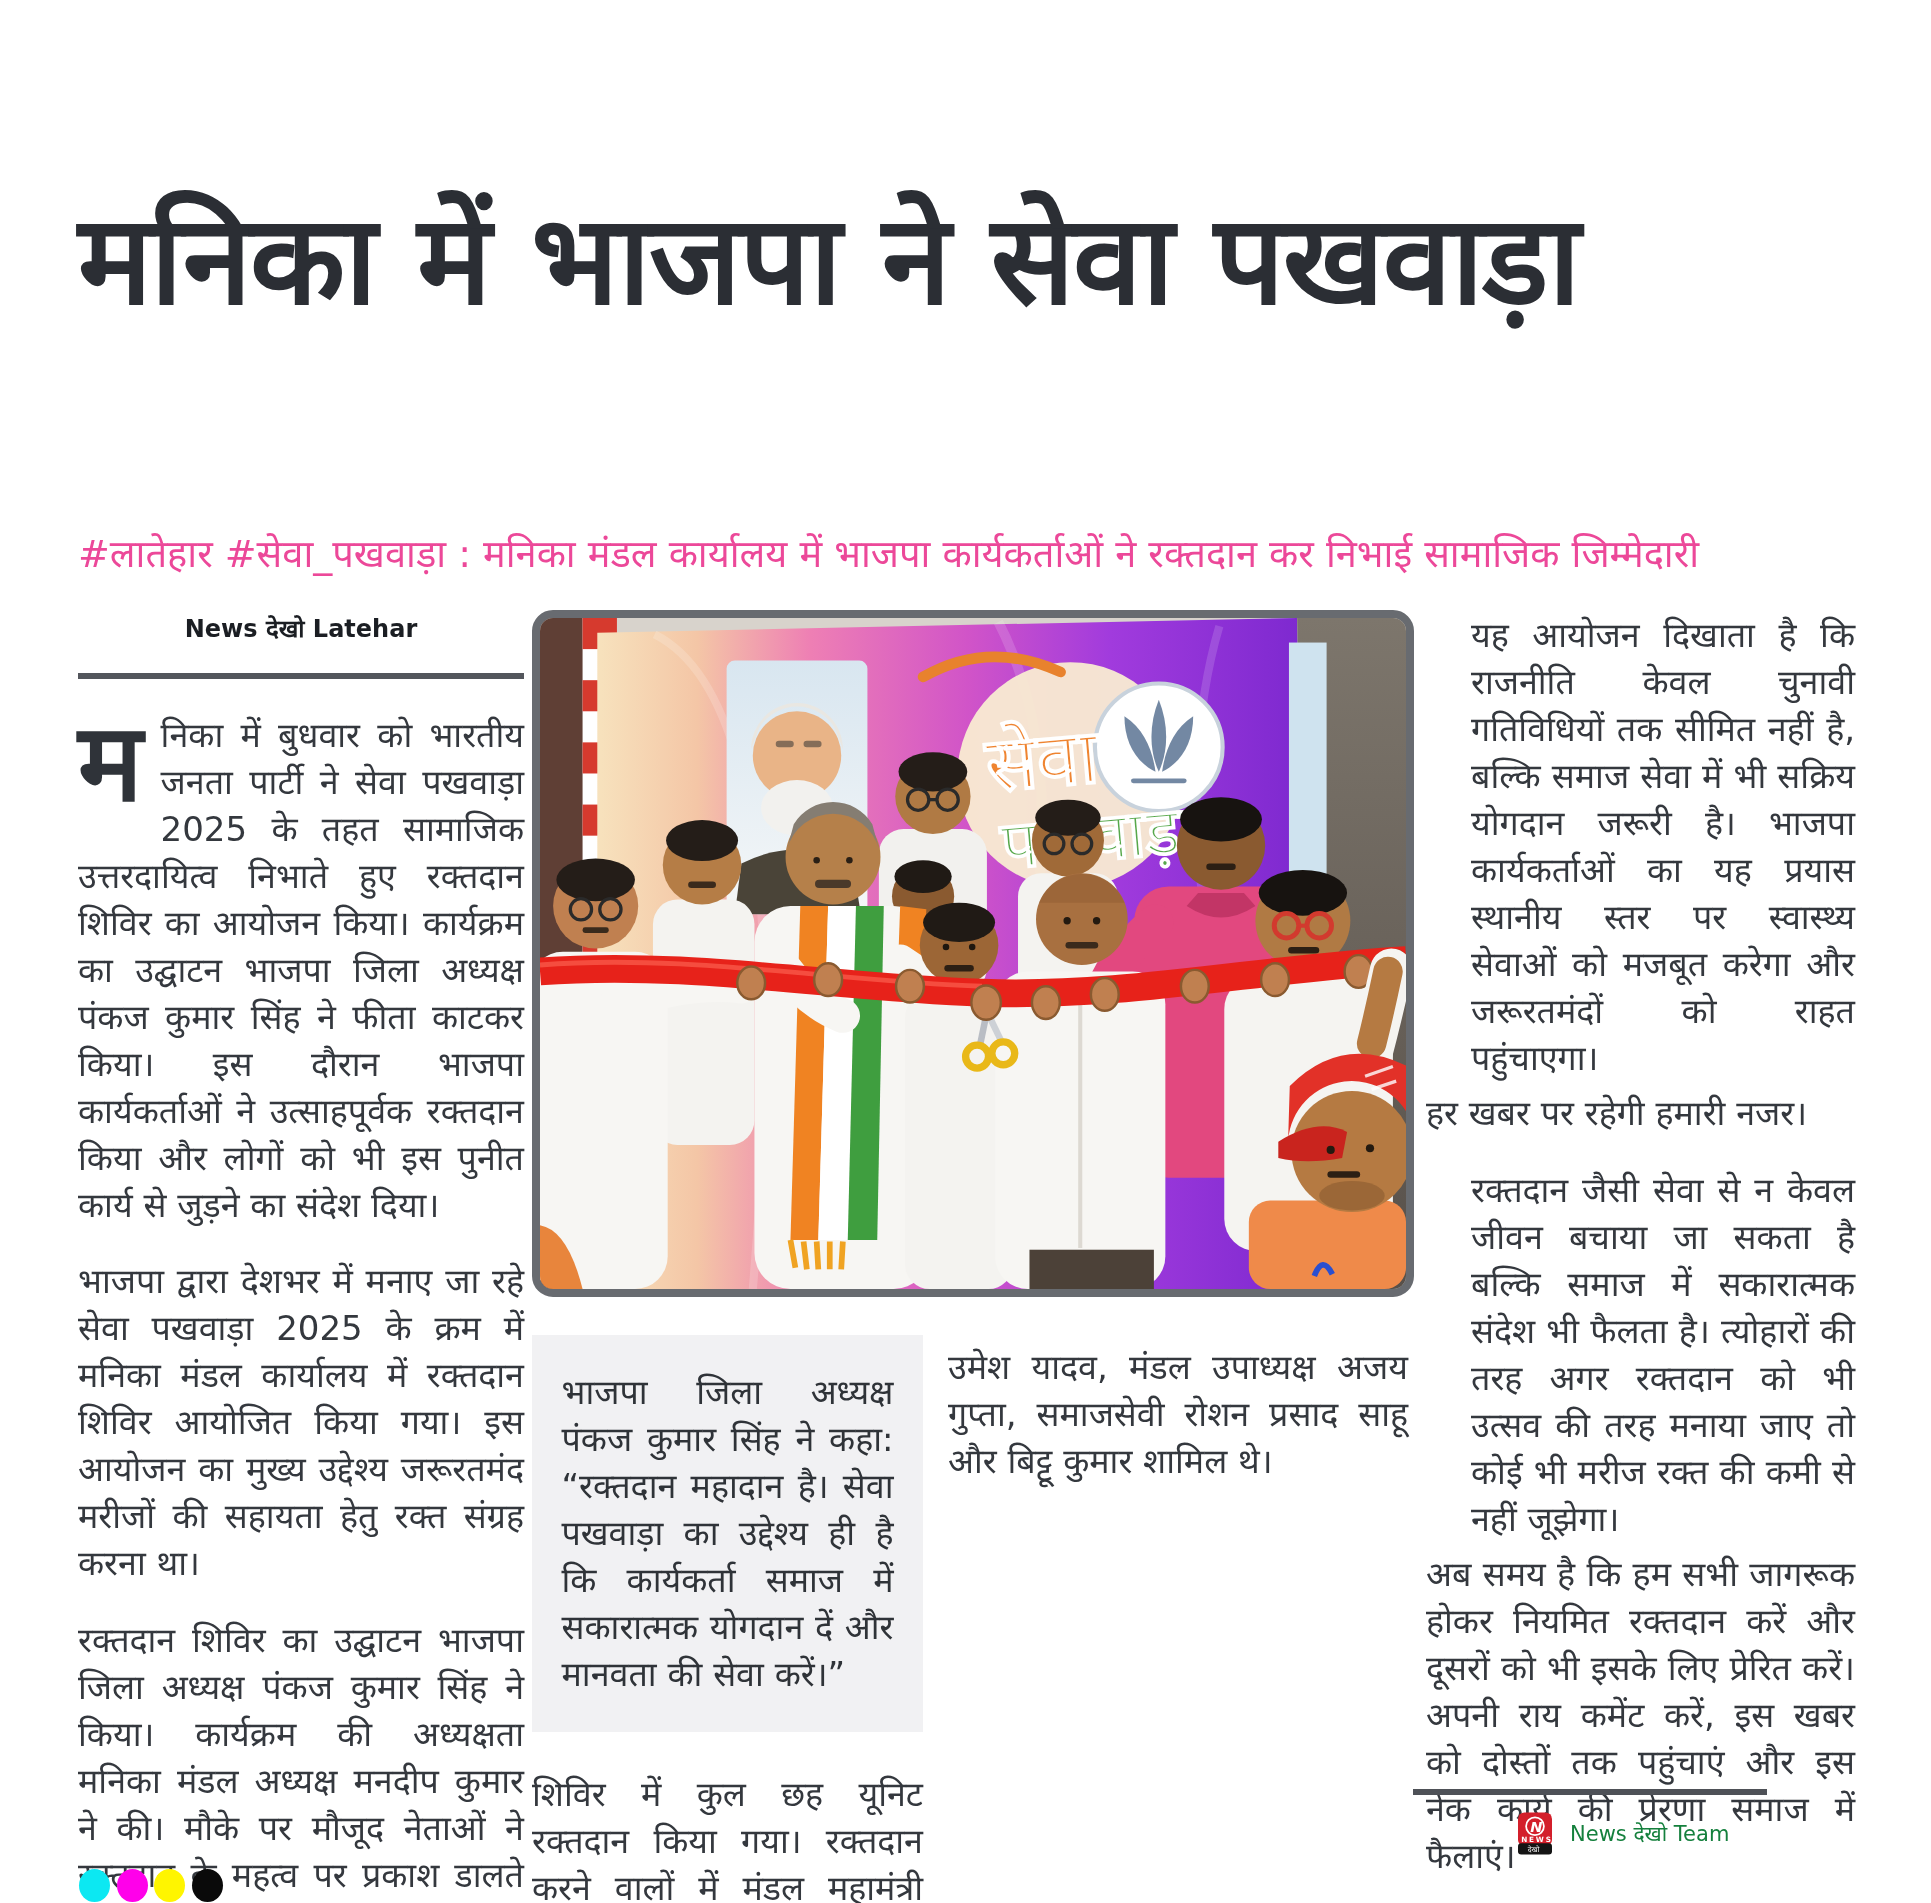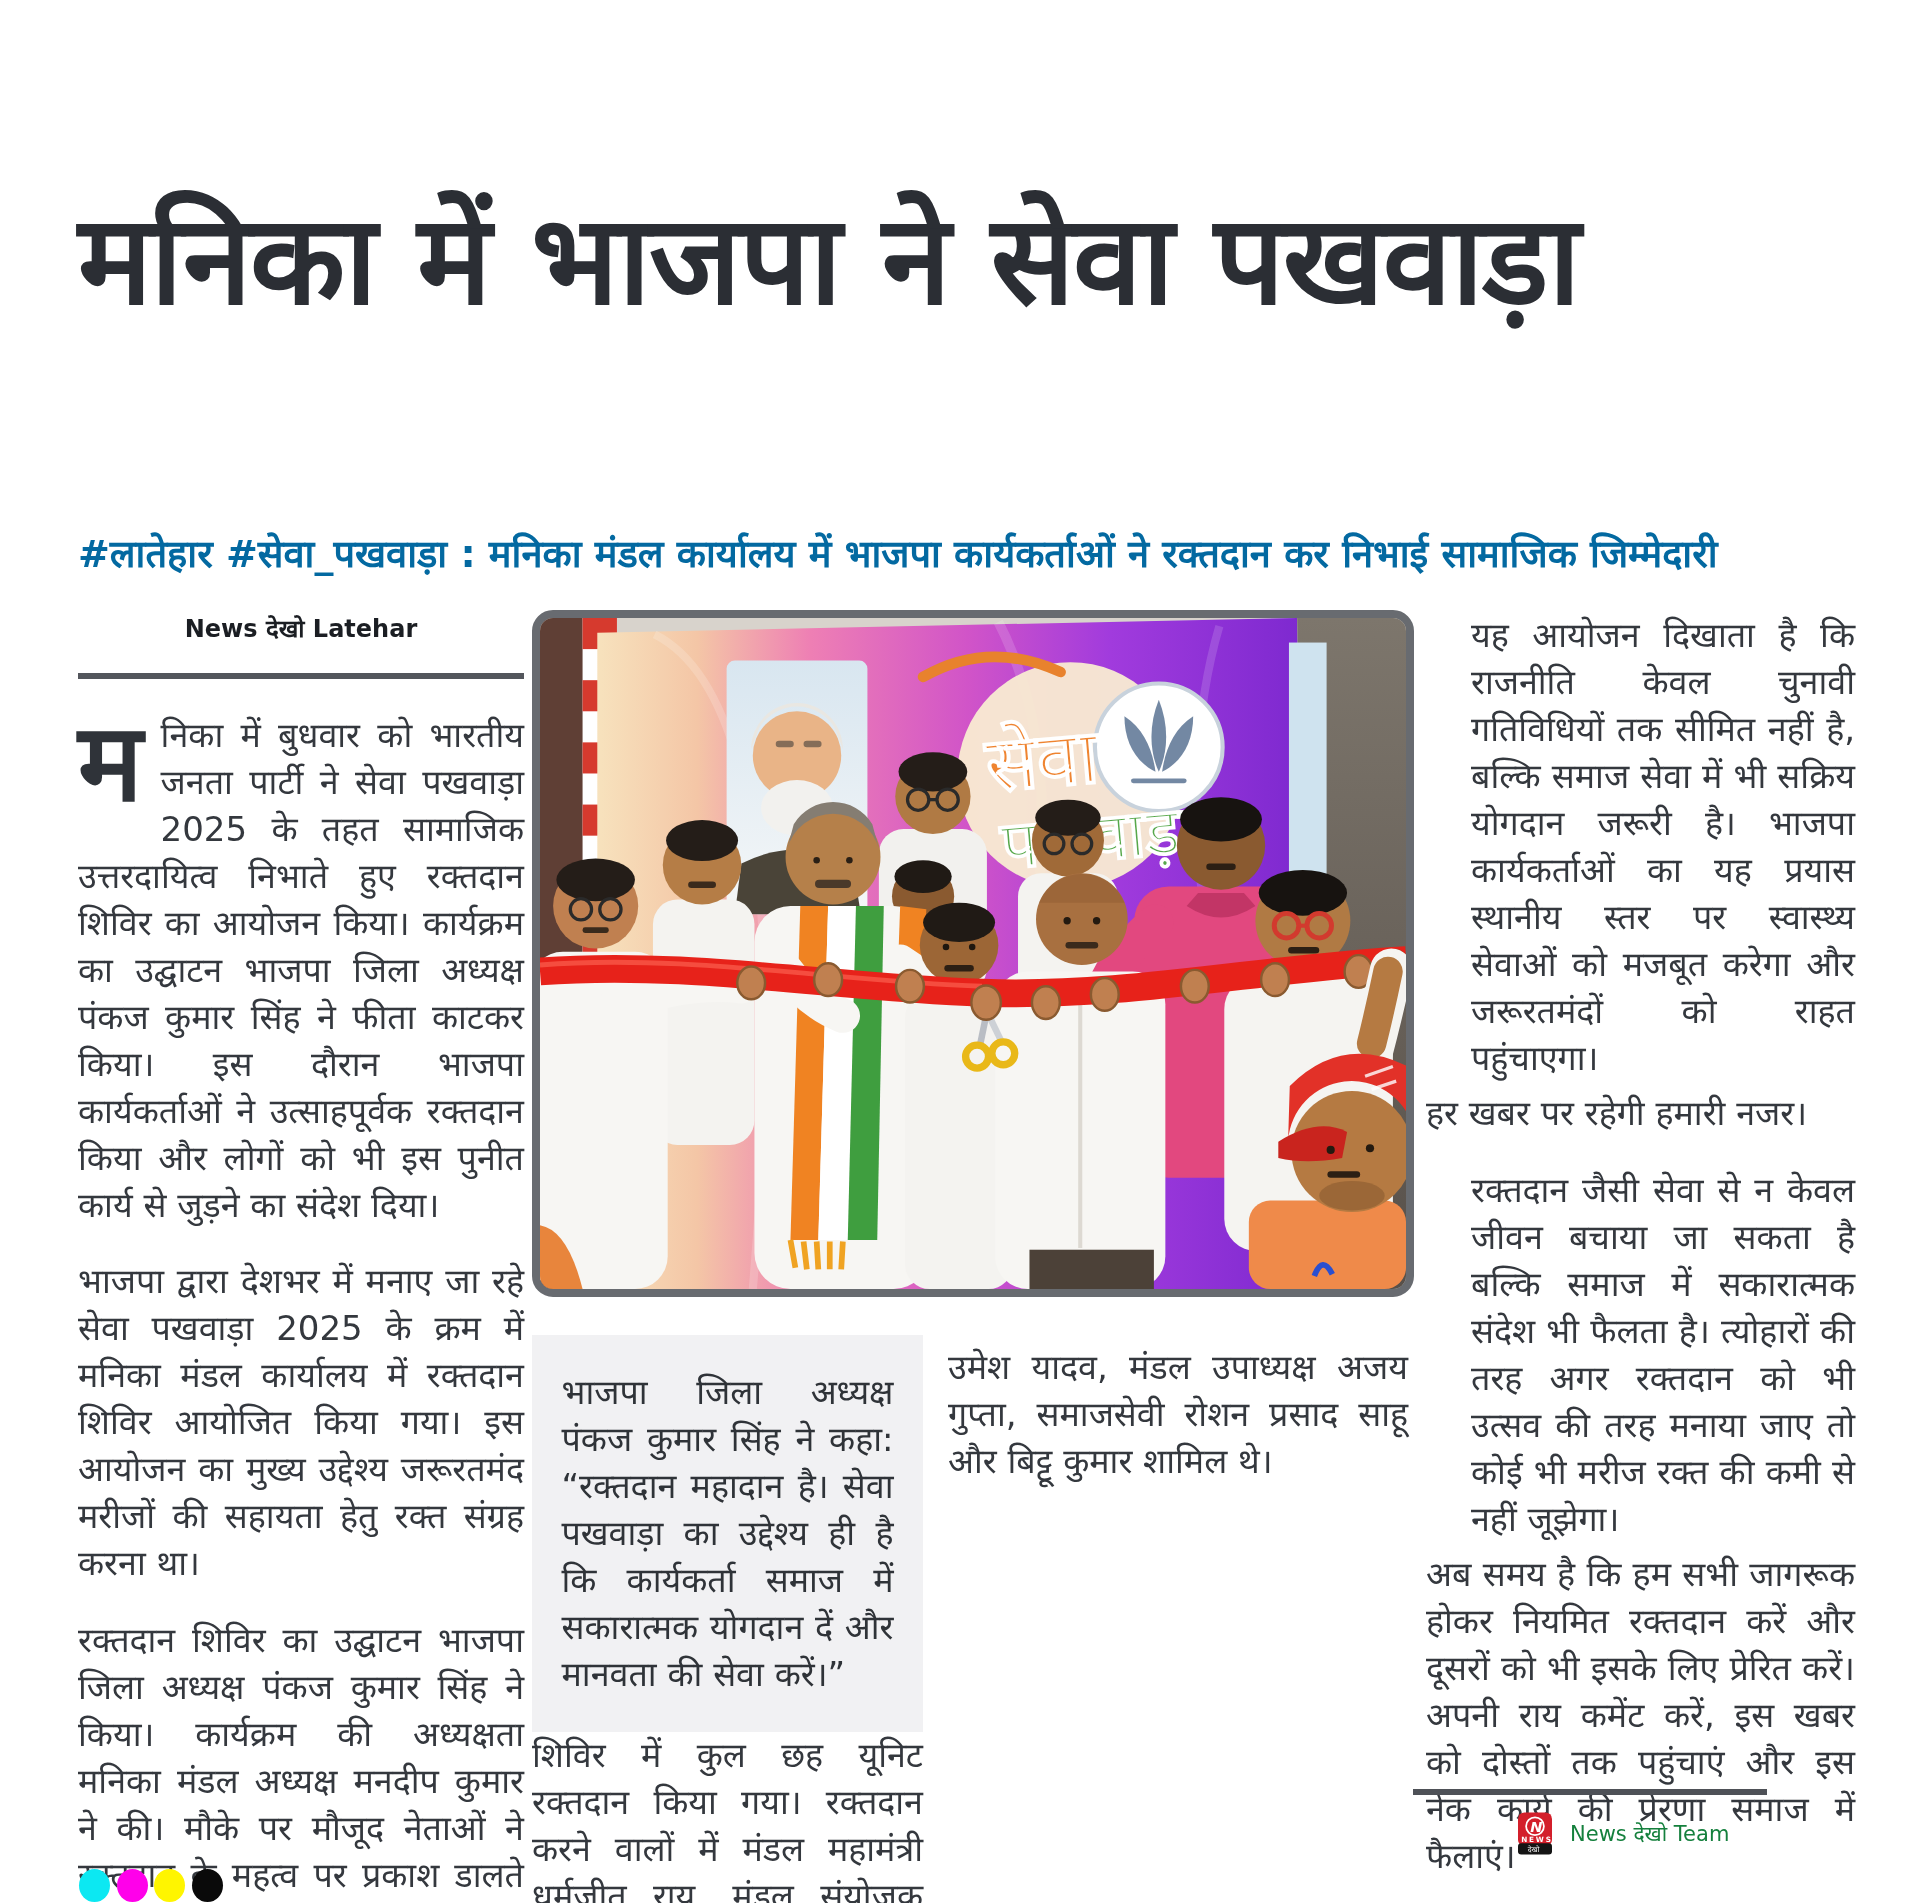--- a/index.html
+++ b/index.html
@@ -11,21 +11,21 @@
     overflow:hidden;
   }
   .headline{
     position:absolute;left:78px;top:72px;width:1817px;
     font-size:124px;line-height:1.70;font-weight:900;
     color:#2b2e34;letter-spacing:-1.6px;
   }
   .headline .hl-line{display:block;white-space:nowrap;}
   .subheadline{
     position:absolute;left:78px;top:532px;width:1817px;
-    font-size:38px;font-weight:bold;color:#0369a1;line-height:1.2;
+    font-size:38px;font-weight:normal;color:#ec4899;line-height:1.2;
     white-space:nowrap;
   }
   .col{position:absolute;font-size:34px;line-height:47px;color:#34383e;text-align:justify;}
   .col p{margin:0 0 29.5px 0;}
   .col-left{left:78px;top:615px;width:446px;}
   .byline{
     text-align:center;font-size:24px;font-weight:bold;color:#1b1e23;
     margin:0 0 19.6px 0;line-height:1.2;
   }
   .byline-rule{height:5.7px;background:#53565c;border:none;margin:0 0 33px 0;}
@@ -35,20 +35,21 @@
   }
   .photo-frame{
     position:absolute;left:532px;top:610px;width:882px;height:687px;
     border:8.2px solid #686b70;border-radius:21px;overflow:hidden;
     box-sizing:border-box;background:#d8d3cc;
   }
   .photo-frame svg{display:block;width:100%;height:100%;}
   .col-mid{left:532px;top:1335px;width:391px;}
   .quote-box{
     background:#f1f1f3;padding:34px 29.5px;color:#2f3338;
+    margin-bottom:39px;
   }
   .col-cright{left:948px;top:1344px;width:460px;}
   .col-right{left:1426px;top:612px;width:429px;}
   .col-right p.tight{margin-bottom:8.2px;margin-left:45px;}
   .footer-rule{
     position:absolute;left:1413px;top:1789px;width:354px;height:5.7px;
     background:#4e5157;
   }
   .footer-credit{
     position:absolute;left:1518px;top:1810px;height:46px;

